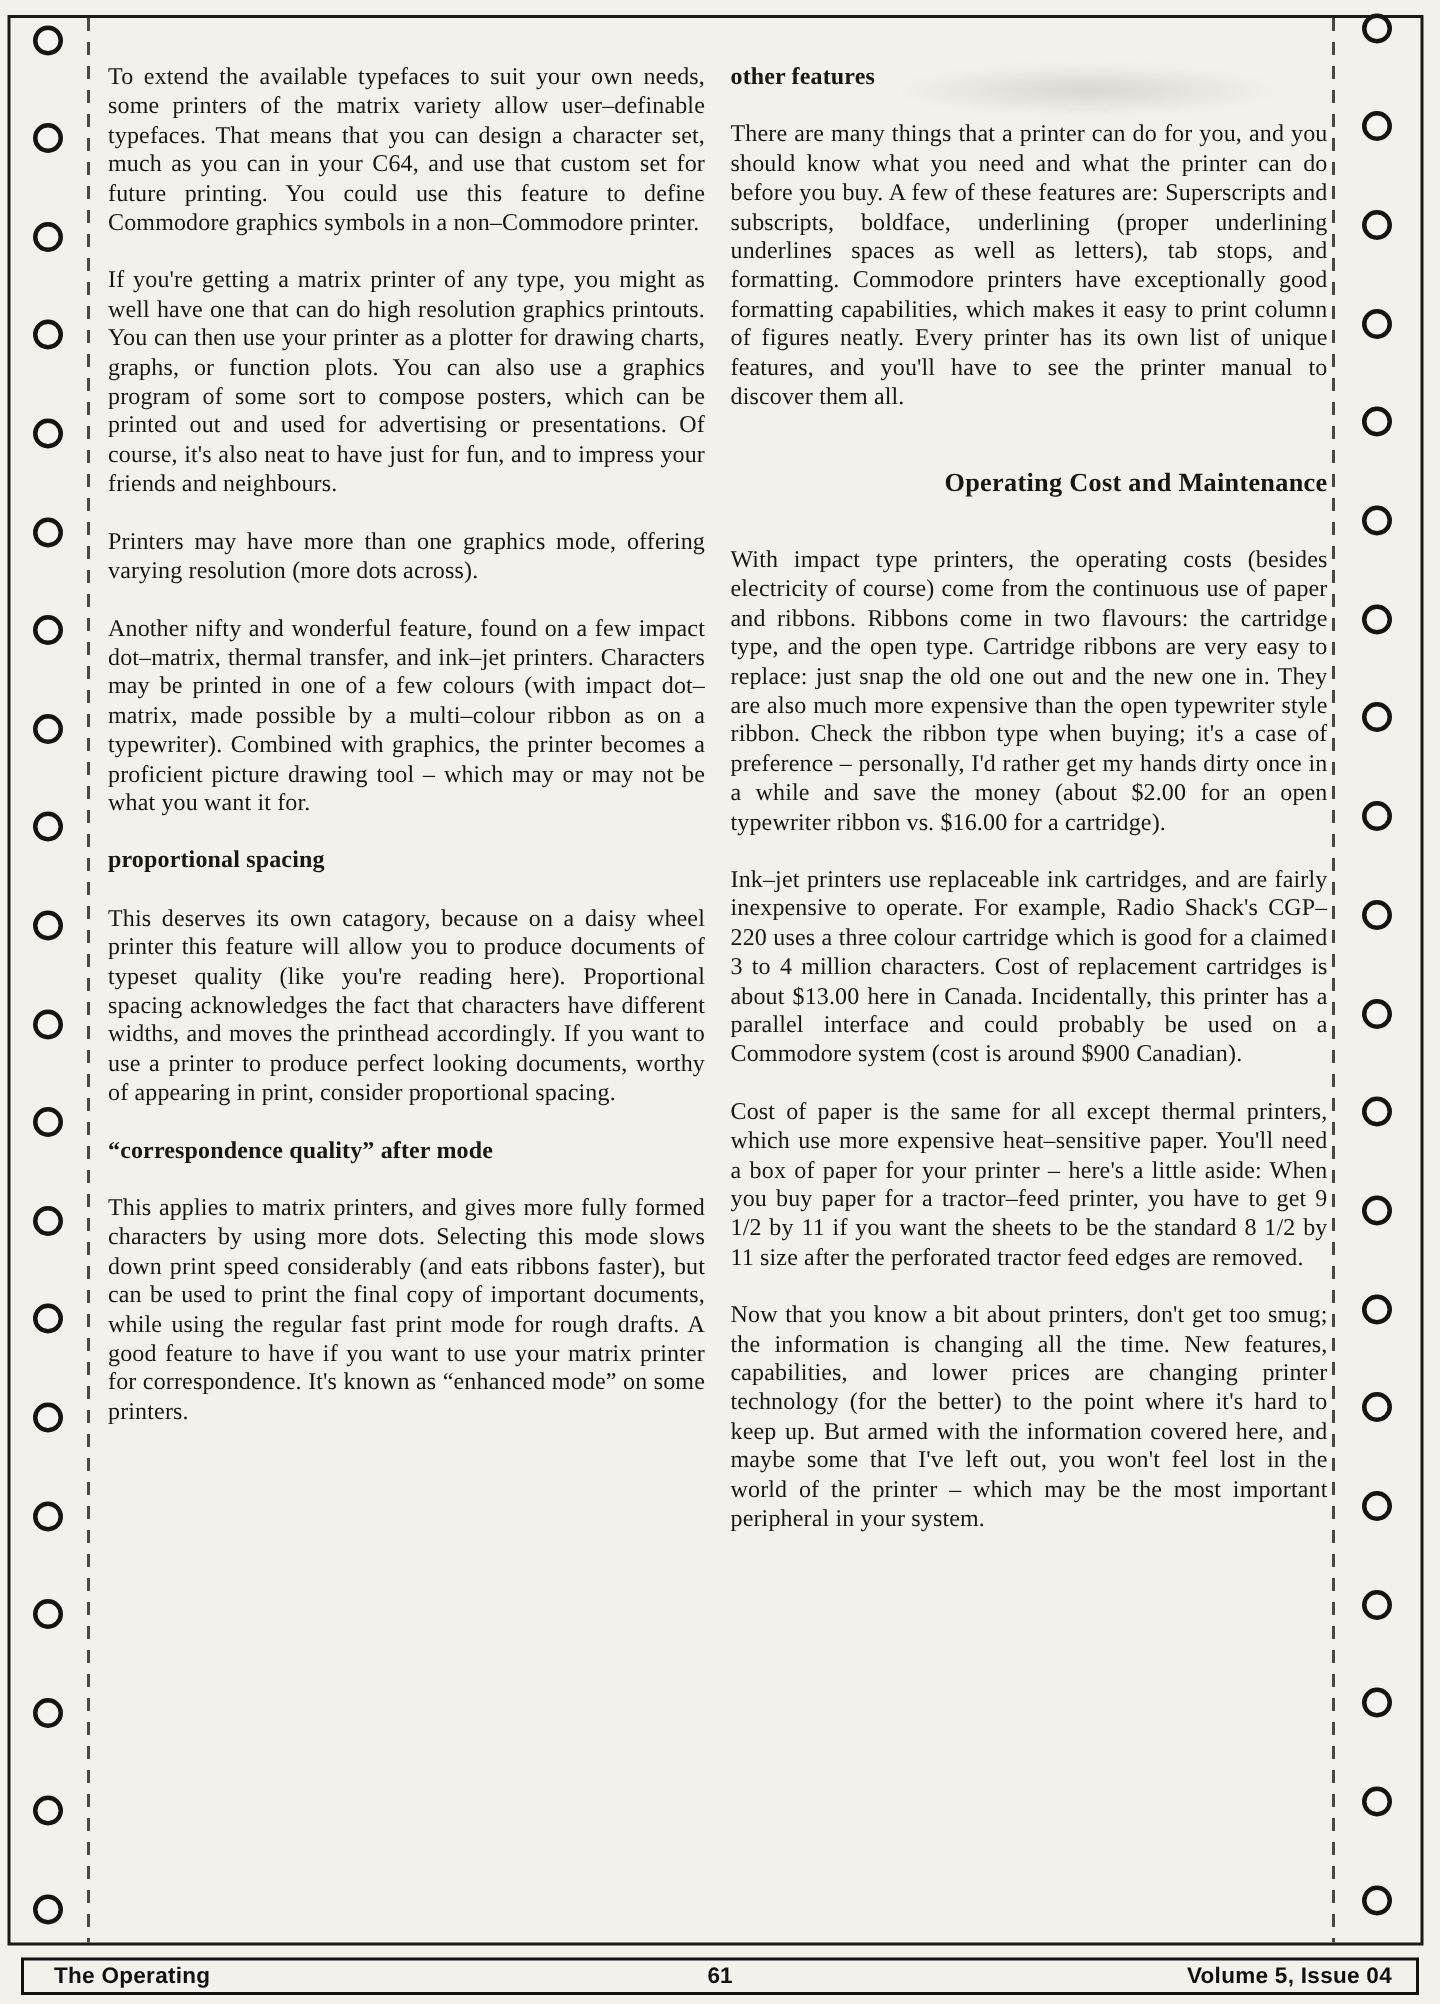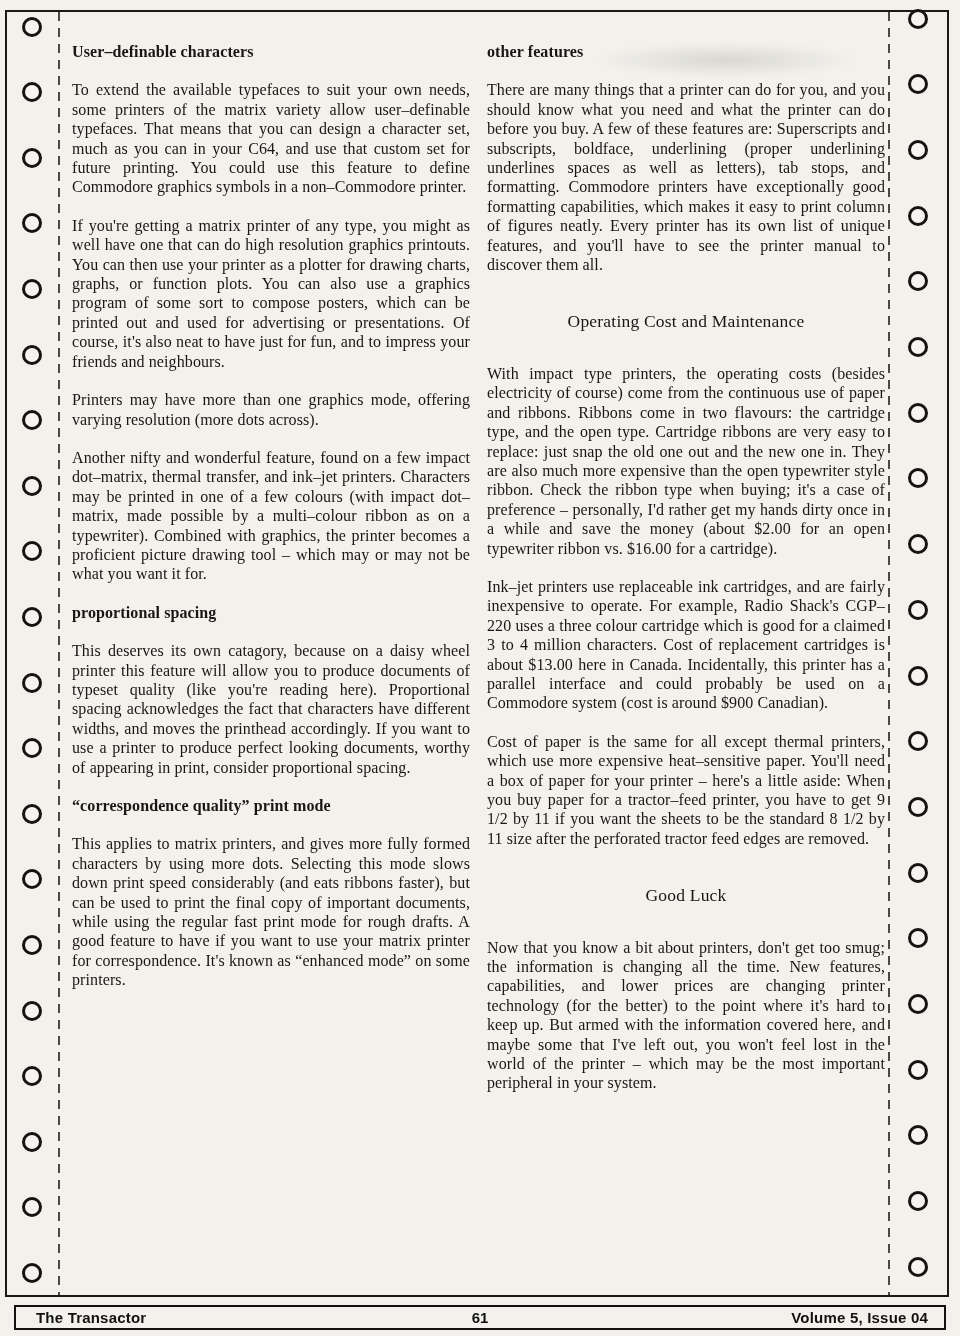--- a/index.html
+++ b/index.html
@@ -43,24 +43,24 @@
     line-height: 19.4px;
     letter-spacing: 0.1px;
     text-align: justify;
   }
   .col-left  { left: 72px; }
   .col-right { left: 487px; }
   .sec-paragraph  { margin: 0 0 19px 0; }
   .sec-subheading { margin: 12px 0 19px 0; text-align: left; font-weight: bold; }
   .sec-subheading:first-child { margin-top: 0; }
   .sec-heading {
-    font-weight: 400;
+    font-weight: 700;
     font-size: 17.5px;
     margin: 38px 0 32px 0;
-    text-align: center;
+    text-align: right;
     letter-spacing: 0.2px;
   }
   .footer-bar {
     position: absolute; left: 14px; top: 1305px;
     width: 932px; height: 25px;
     border: 2px solid #141210;
     box-sizing: border-box;
     background: #f2f1ec;
     font-family: "Liberation Sans", sans-serif;
     font-weight: 700;
@@ -126,38 +126,36 @@
     <div class="hole" style="left: 907.5px; top: 862.6px;"></div>
     <div class="hole" style="left: 907.5px; top: 928.3px;"></div>
     <div class="hole" style="left: 907.5px; top: 994px;"></div>
     <div class="hole" style="left: 907.5px; top: 1059.7px;"></div>
     <div class="hole" style="left: 907.5px; top: 1125.4px;"></div>
     <div class="hole" style="left: 907.5px; top: 1191.1px;"></div>
     <div class="hole" style="left: 907.5px; top: 1256.8px;"></div>
   </div>
 
 <div class="column col-left">
-    <div class="sec-subheading">User–definable characters</div>
     <div class="sec-paragraph">To extend the available typefaces to suit your own needs, some printers of the matrix variety allow user–definable typefaces. That means that you can design a character set, much as you can in your C64, and use that custom set for future printing. You could use this feature to define Commodore graphics symbols in a non–Commodore printer.</div>
     <div class="sec-paragraph">If you're getting a matrix printer of any type, you might as well have one that can do high resolution graphics printouts. You can then use your printer as a plotter for drawing charts, graphs, or function plots. You can also use a graphics program of some sort to compose posters, which can be printed out and used for advertising or presentations. Of course, it's also neat to have just for fun, and to impress your friends and neighbours.</div>
     <div class="sec-paragraph">Printers may have more than one graphics mode, offering varying resolution (more dots across).</div>
     <div class="sec-paragraph">Another nifty and wonderful feature, found on a few impact dot–matrix, thermal transfer, and ink–jet printers. Characters may be printed in one of a few colours (with impact dot–matrix, made possible by a multi–colour ribbon as on a typewriter). Combined with graphics, the printer becomes a proficient picture drawing tool – which may or may not be what you want it for.</div>
     <div class="sec-subheading">proportional spacing</div>
     <div class="sec-paragraph">This deserves its own catagory, because on a daisy wheel printer this feature will allow you to produce documents of typeset quality (like you're reading here). Proportional spacing acknowledges the fact that characters have different widths, and moves the printhead accordingly. If you want to use a printer to produce perfect looking documents, worthy of appearing in print, consider proportional spacing.</div>
-    <div class="sec-subheading">“correspondence quality” print mode</div>
+    <div class="sec-subheading">“correspondence quality” after mode</div>
     <div class="sec-paragraph">This applies to matrix printers, and gives more fully formed characters by using more dots. Selecting this mode slows down print speed considerably (and eats ribbons faster), but can be used to print the final copy of important documents, while using the regular fast print mode for rough drafts. A good feature to have if you want to use your matrix printer for correspondence. It's known as “enhanced mode” on some printers.</div>
   </div>
 <div class="column col-right">
     <div class="sec-subheading">other features</div>
     <div class="sec-paragraph">There are many things that a printer can do for you, and you should know what you need and what the printer can do before you buy. A few of these features are: Superscripts and subscripts, boldface, underlining (proper underlining underlines spaces as well as letters), tab stops, and formatting. Commodore printers have exceptionally good formatting capabilities, which makes it easy to print column of figures neatly. Every printer has its own list of unique features, and you'll have to see the printer manual to discover them all.</div>
     <div class="sec-heading">Operating Cost and Maintenance</div>
     <div class="sec-paragraph">With impact type printers, the operating costs (besides electricity of course) come from the continuous use of paper and ribbons. Ribbons come in two flavours: the cartridge type, and the open type. Cartridge ribbons are very easy to replace: just snap the old one out and the new one in. They are also much more expensive than the open typewriter style ribbon. Check the ribbon type when buying; it's a case of preference – personally, I'd rather get my hands dirty once in a while and save the money (about $2.00 for an open typewriter ribbon vs. $16.00 for a cartridge).</div>
     <div class="sec-paragraph">Ink–jet printers use replaceable ink cartridges, and are fairly inexpensive to operate. For example, Radio Shack's CGP–220 uses a three colour cartridge which is good for a claimed 3 to 4 million characters. Cost of replacement cartridges is about $13.00 here in Canada. Incidentally, this printer has a parallel interface and could probably be used on a Commodore system (cost is around $900 Canadian).</div>
     <div class="sec-paragraph">Cost of paper is the same for all except thermal printers, which use more expensive heat–sensitive paper. You'll need a box of paper for your printer – here's a little aside: When you buy paper for a tractor–feed printer, you have to get 9 1/2 by 11 if you want the sheets to be the standard 8 1/2 by 11 size after the perforated tractor feed edges are removed.</div>
-    <div class="sec-heading">Good Luck</div>
     <div class="sec-paragraph">Now that you know a bit about printers, don't get too smug; the information is changing all the time. New features, capabilities, and lower prices are changing printer technology (for the better) to the point where it's hard to keep up. But armed with the information covered here, and maybe some that I've left out, you won't feel lost in the world of the printer – which may be the most important peripheral in your system.</div>
   </div>
 
 <div class="footer-bar">
-  <span class="f-left">The Transactor</span>
+  <span class="f-left">The Operating</span>
   <span class="f-center">61</span>
   <span class="f-right">Volume 5, Issue 04</span>
 </div>
 
 </body></html>

